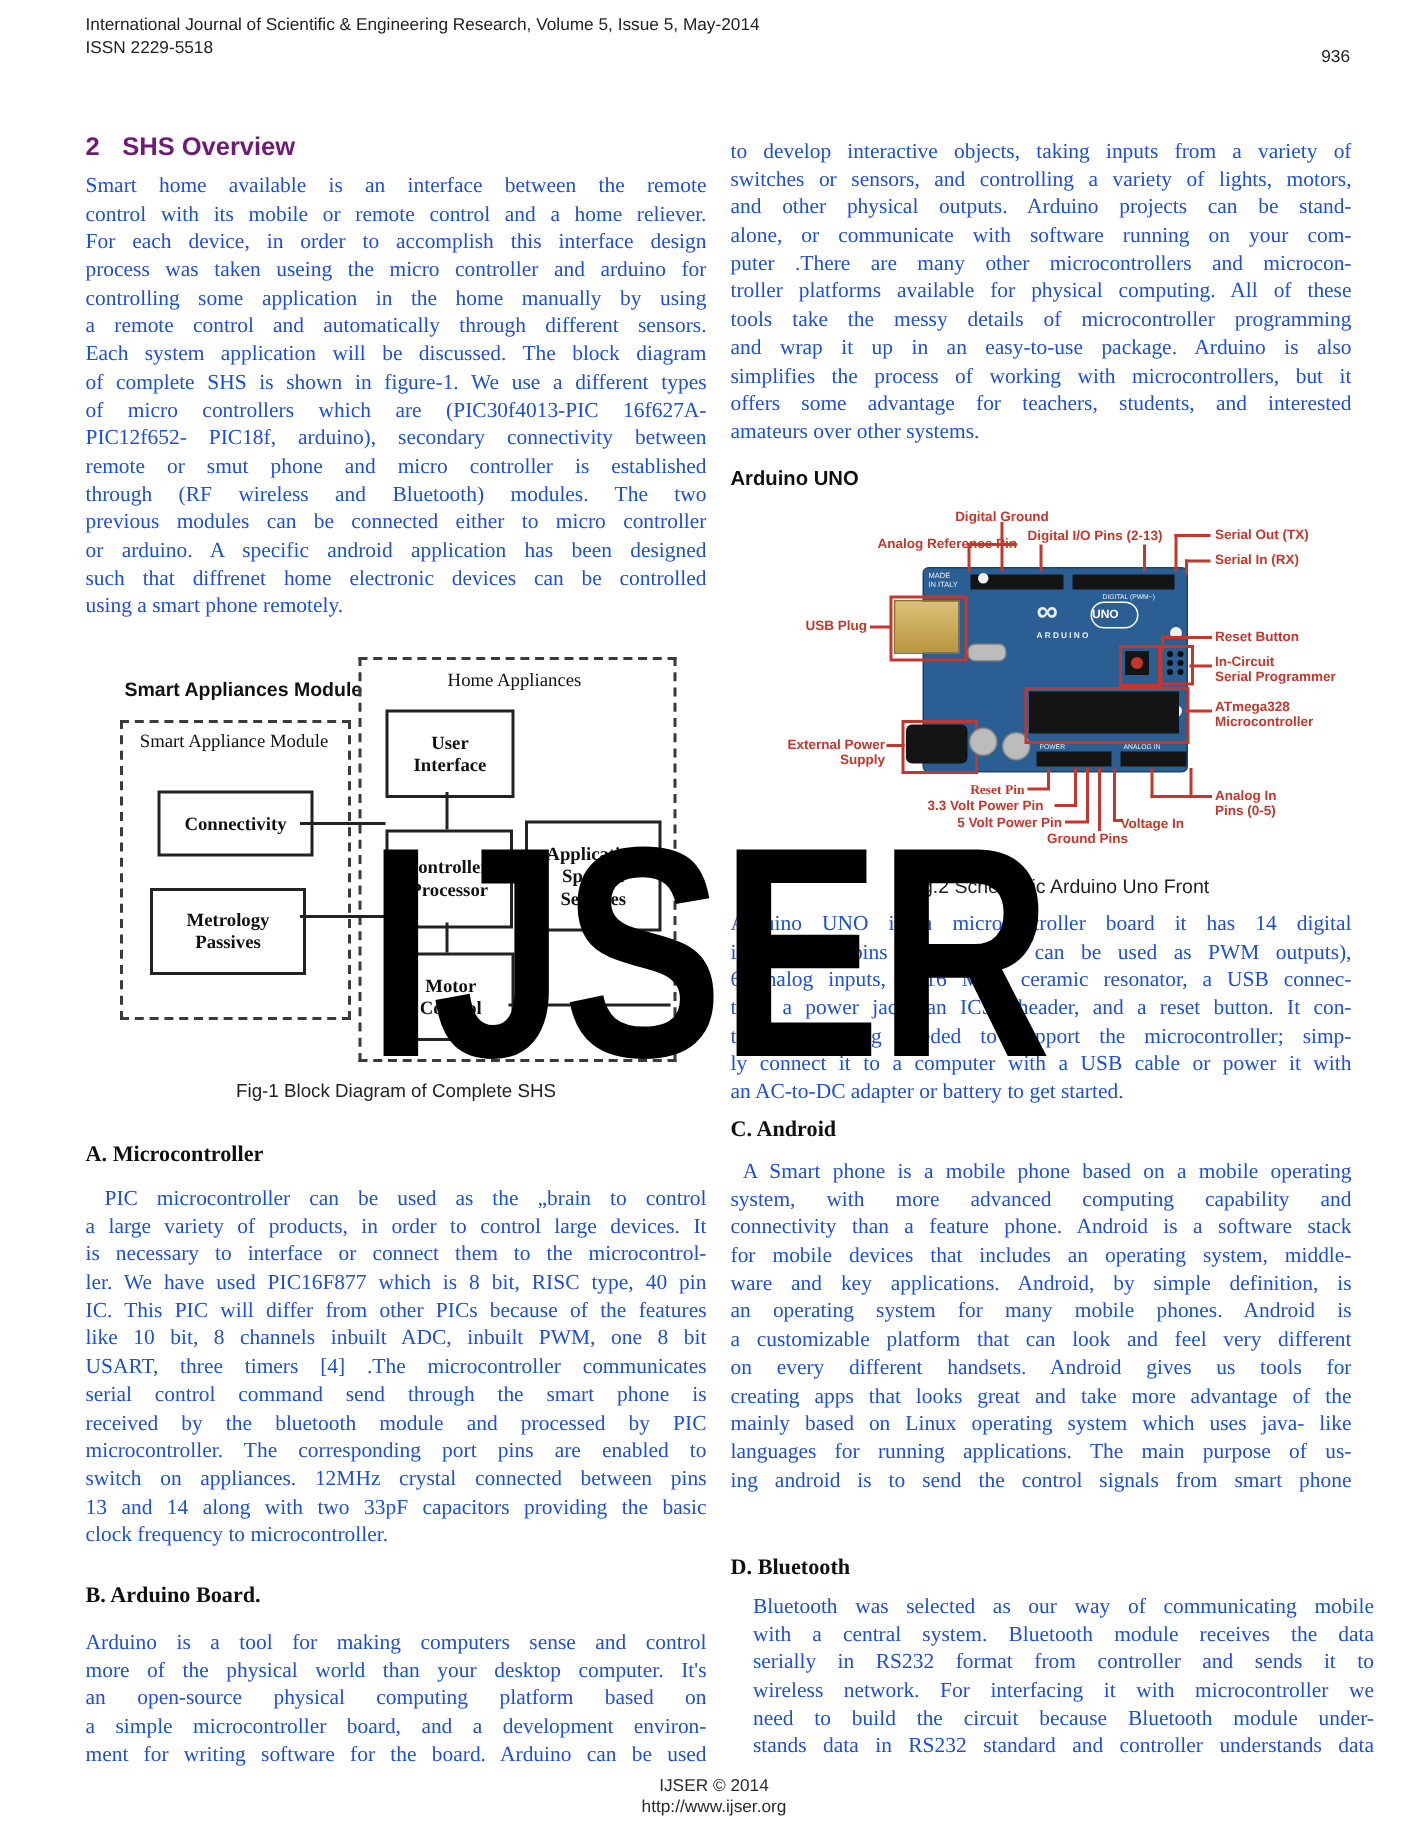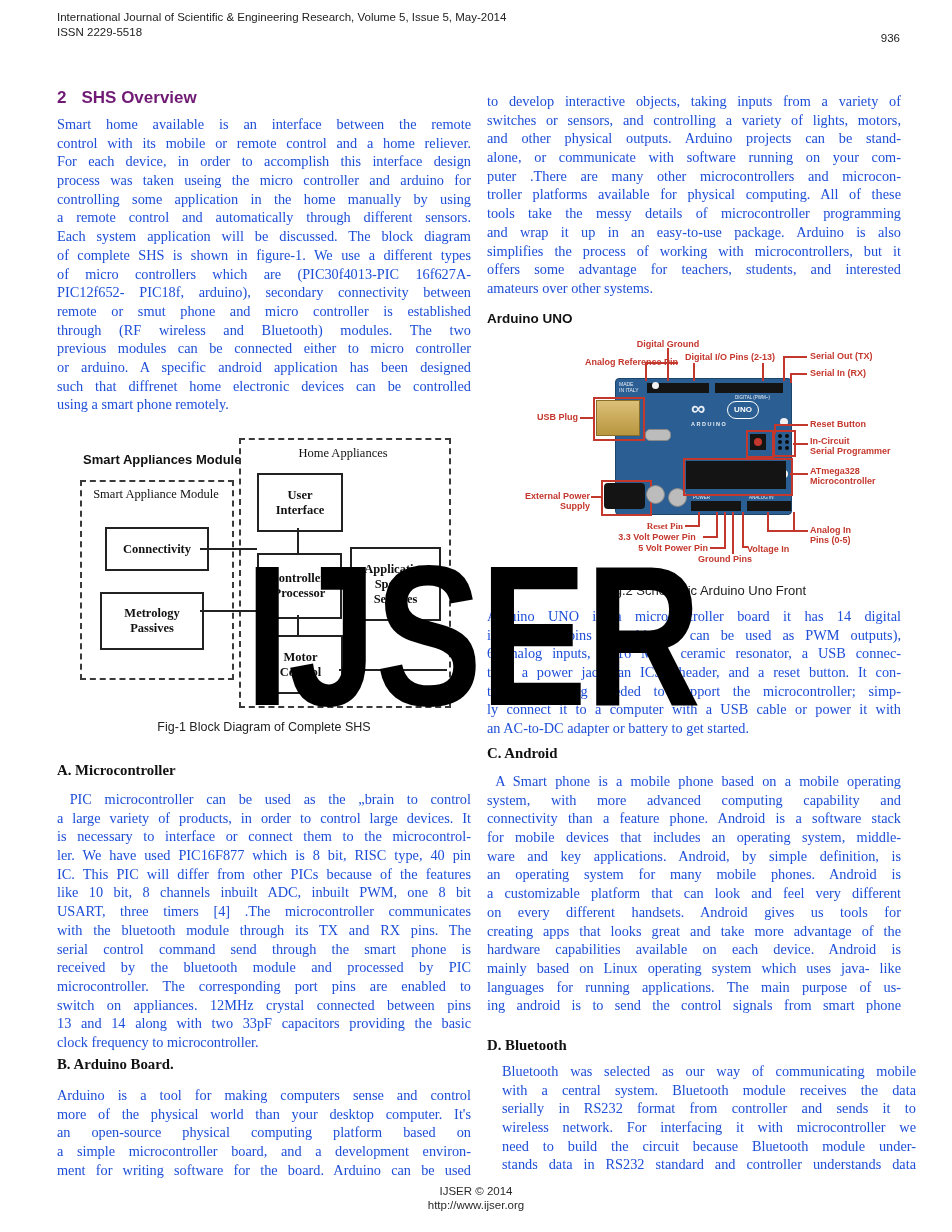--- a/index.html
+++ b/index.html
@@ -38,21 +38,21 @@
   .rl{position:absolute;color:#c4372d;font:bold 9px/1.15 "Liberation Sans",sans-serif;white-space:pre-line;}
   .red-line{position:absolute;background:#c4372d;}
   .board{position:absolute;left:120px;top:45px;width:175px;height:135px;background:#2b5f93;
         border:1px solid #1d4469;border-radius:4px;}
   .chip{position:absolute;background:#141414;}
   .redbox{position:absolute;border:2px solid #c4372d;}
   .whole{position:absolute;background:#f2f2f2;border-radius:50%;}
   .btxt{position:absolute;color:#e8eef5;white-space:pre-line;font-family:"Liberation Sans",sans-serif;}
   .silver{position:absolute;background:#bcbcbc;border:1px solid #8a8a8a;}
   .unooval{position:absolute;left:232px;top:68px;width:30px;height:16px;border:1.5px solid #fff;
-        border-radius:9px;color:#fff;font:bold 8px/16px "Liberation Sans",sans-serif;text-align:center;}
+        border-radius:9px;color:#fff;font:bold 8px/16px "Liberation Sans",sans-serif;}
   .icspdot{position:absolute;width:4px;height:4px;background:#0d0d0d;border-radius:50%;}
   
   .wm{position:absolute;left:245px;top:536px;font:700 200px/1 "Liberation Sans",sans-serif;
       color:#000;transform:scaleX(0.8);transform-origin:left top;z-index:60;letter-spacing:-2px;}
   
   .foot{position:absolute;left:0;width:952px;text-align:center;
         font:11.5px/14px "Liberation Sans",sans-serif;color:#2a2a2a;}
   .foot a{color:#2a2a2a;text-decoration:none;}
 </style>
 </head>
@@ -118,21 +118,20 @@
 
   <div class="hsub" style="left:57px;top:762px;">A.  Microcontroller</div>
   <div class="para" style="left:57px;top:790px;">
       <div class="jline">&nbsp;PIC microcontroller can be used as the „brain to control</div>
       <div class="jline">a large variety of products, in order to control large devices. It</div>
       <div class="jline">is necessary to interface or connect them to the microcontrol-</div>
       <div class="jline">ler. We have used PIC16F877 which is 8 bit, RISC type, 40 pin</div>
       <div class="jline">IC. This PIC will differ from other PICs because of the features</div>
       <div class="jline">like 10 bit, 8 channels inbuilt ADC, inbuilt PWM, one 8 bit</div>
       <div class="jline">USART, three timers [4] .The microcontroller communicates</div>
-      <div class="jline">with the bluetooth module through its TX and RX pins. The</div>
       <div class="jline">serial control command send through the smart phone is</div>
       <div class="jline">received by the bluetooth module and processed by PIC</div>
       <div class="jline">microcontroller. The corresponding port pins are enabled to</div>
       <div class="jline">switch on appliances. 12MHz crystal connected between pins</div>
       <div class="jline">13 and 14 along with two 33pF capacitors providing the basic</div>
       <div class="jline last">clock frequency to microcontroller.</div>
     </div>
 
   <div class="hsub" style="left:57px;top:1056px;">B. Arduino Board.</div>
   <div class="para" style="left:57px;top:1086px;">
@@ -269,21 +268,20 @@
   <div class="para" style="left:487px;top:772px;">
       <div class="jline">&nbsp;A Smart phone is a mobile phone based on a mobile operating</div>
       <div class="jline">system, with more advanced computing capability and</div>
       <div class="jline">connectivity than a feature phone. Android is a software stack</div>
       <div class="jline">for mobile devices that includes an operating system, middle-</div>
       <div class="jline">ware and key applications. Android, by simple definition, is</div>
       <div class="jline">an operating system for many mobile phones. Android is</div>
       <div class="jline">a customizable platform that can look and feel very different</div>
       <div class="jline">on every different handsets. Android gives us tools for</div>
       <div class="jline">creating apps that looks great and take more advantage of the</div>
-      <div class="jline">hardware capabilities available on each device. Android is</div>
       <div class="jline">mainly based on Linux operating system which uses java- like</div>
       <div class="jline">languages for running applications. The main purpose of us-</div>
       <div class="jline">ing android is to send the control signals from smart phone</div>
     </div>
 
   <div class="hsub" style="left:487px;top:1037px;">D. Bluetooth</div>
   <div class="para" style="left:487px;top:1062px;margin-left:15px;">
       <div class="jline">Bluetooth was selected as our way of communicating mobile</div>
       <div class="jline">with a central system. Bluetooth module receives the data</div>
       <div class="jline">serially in RS232 format from controller and sends it to</div>

